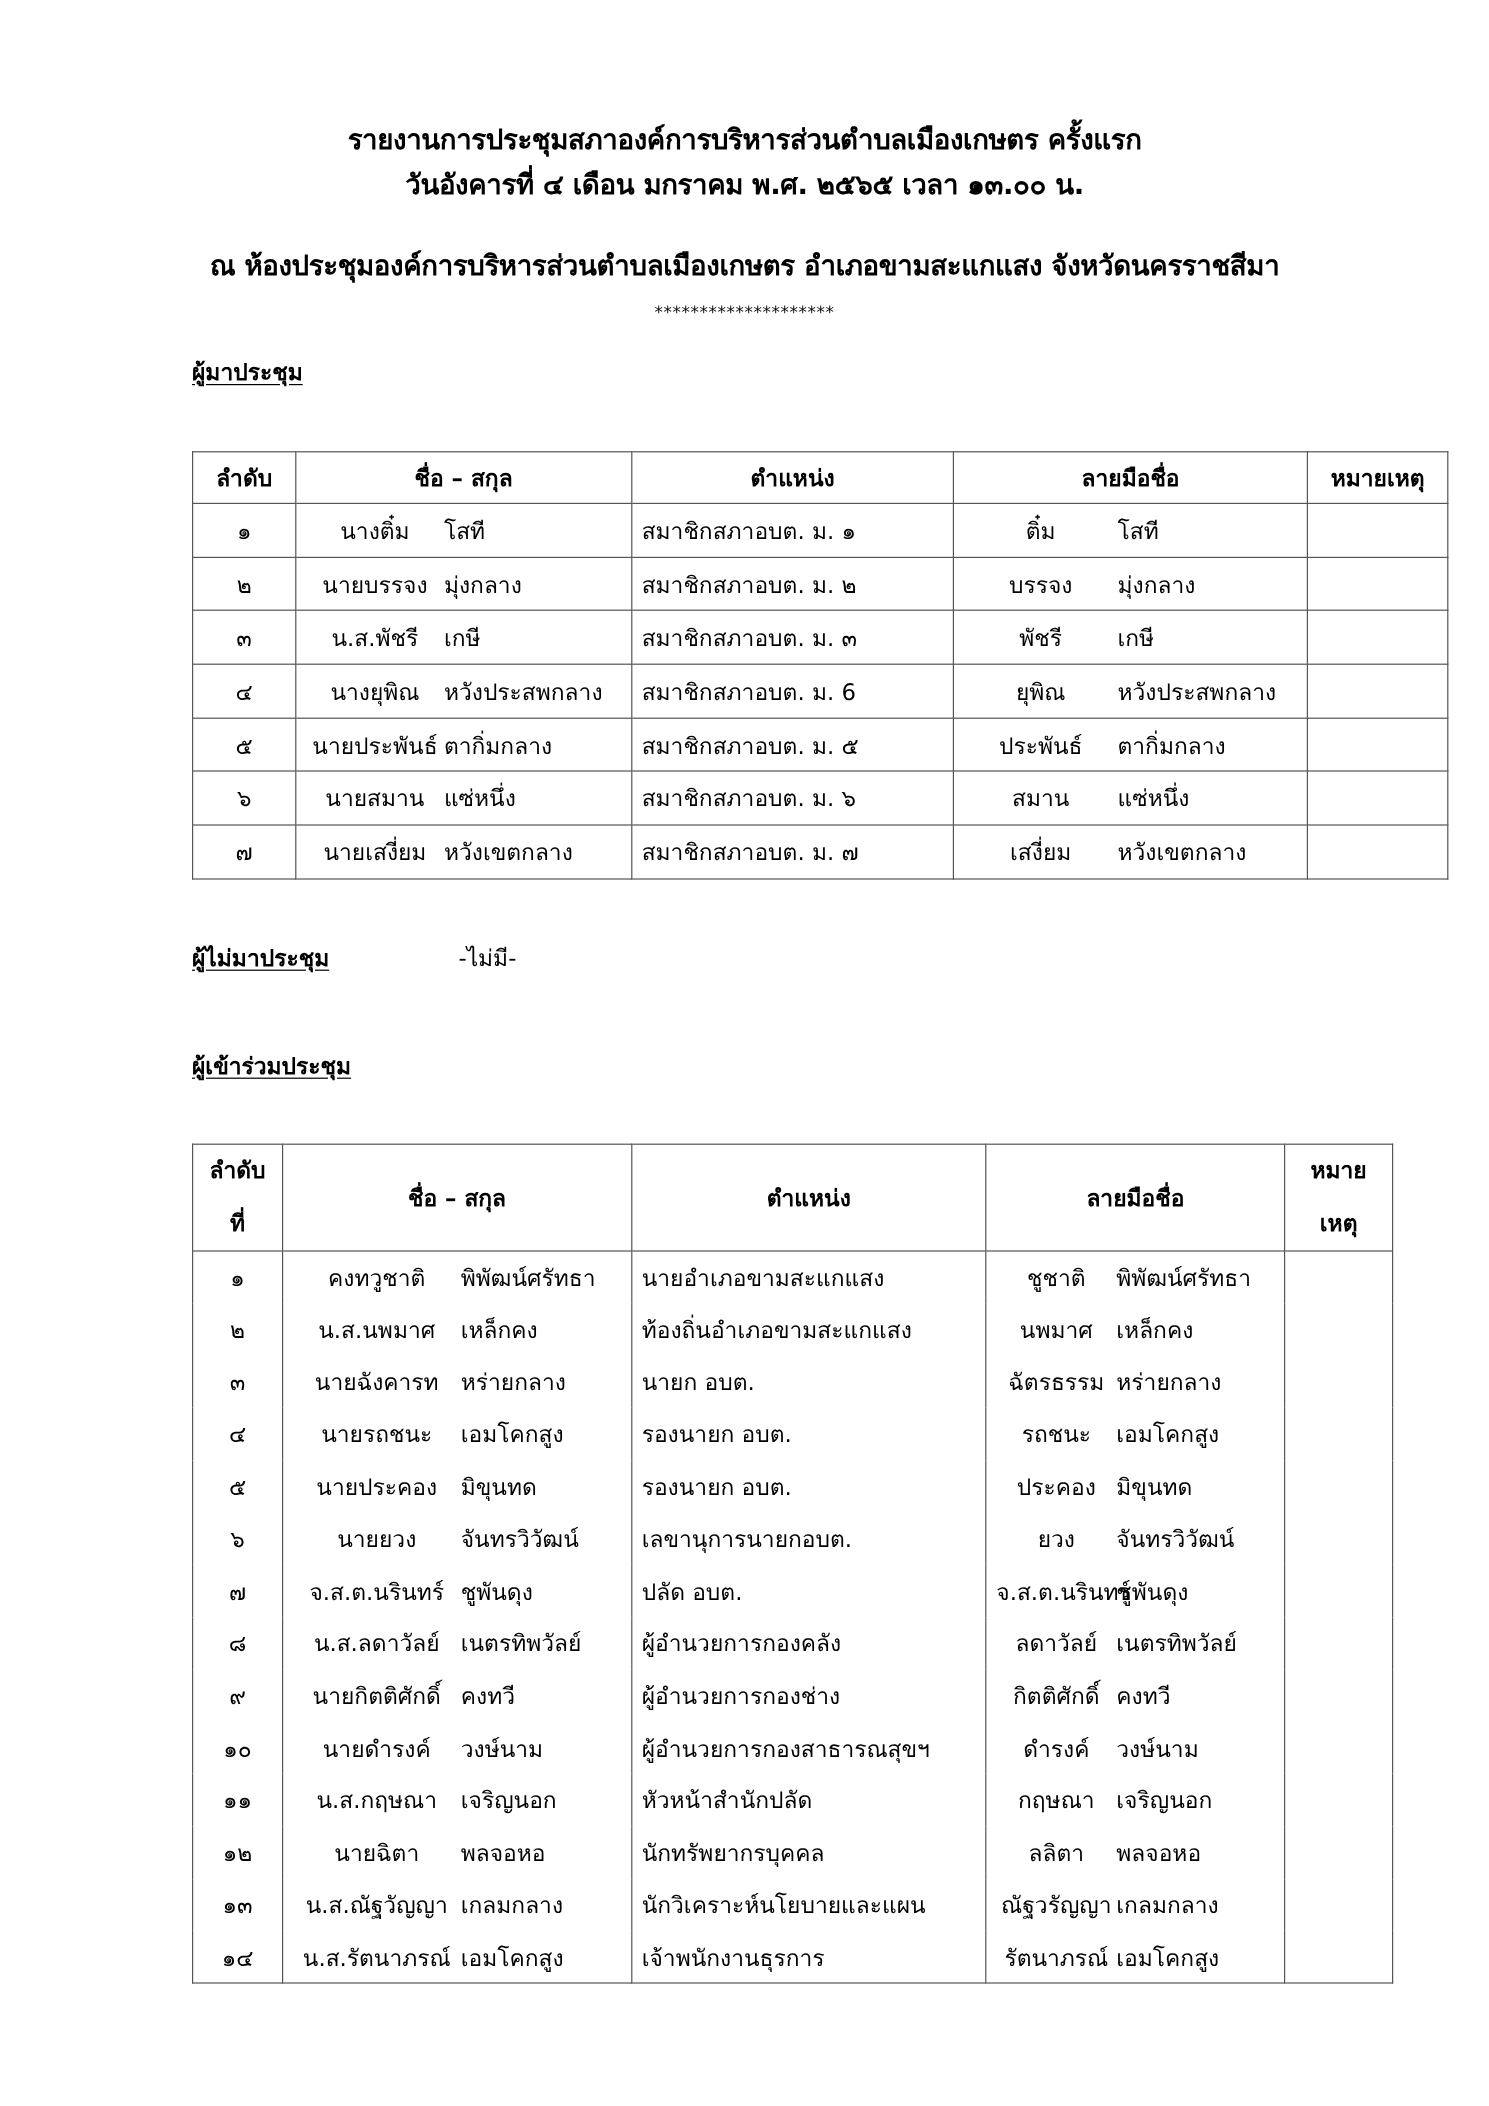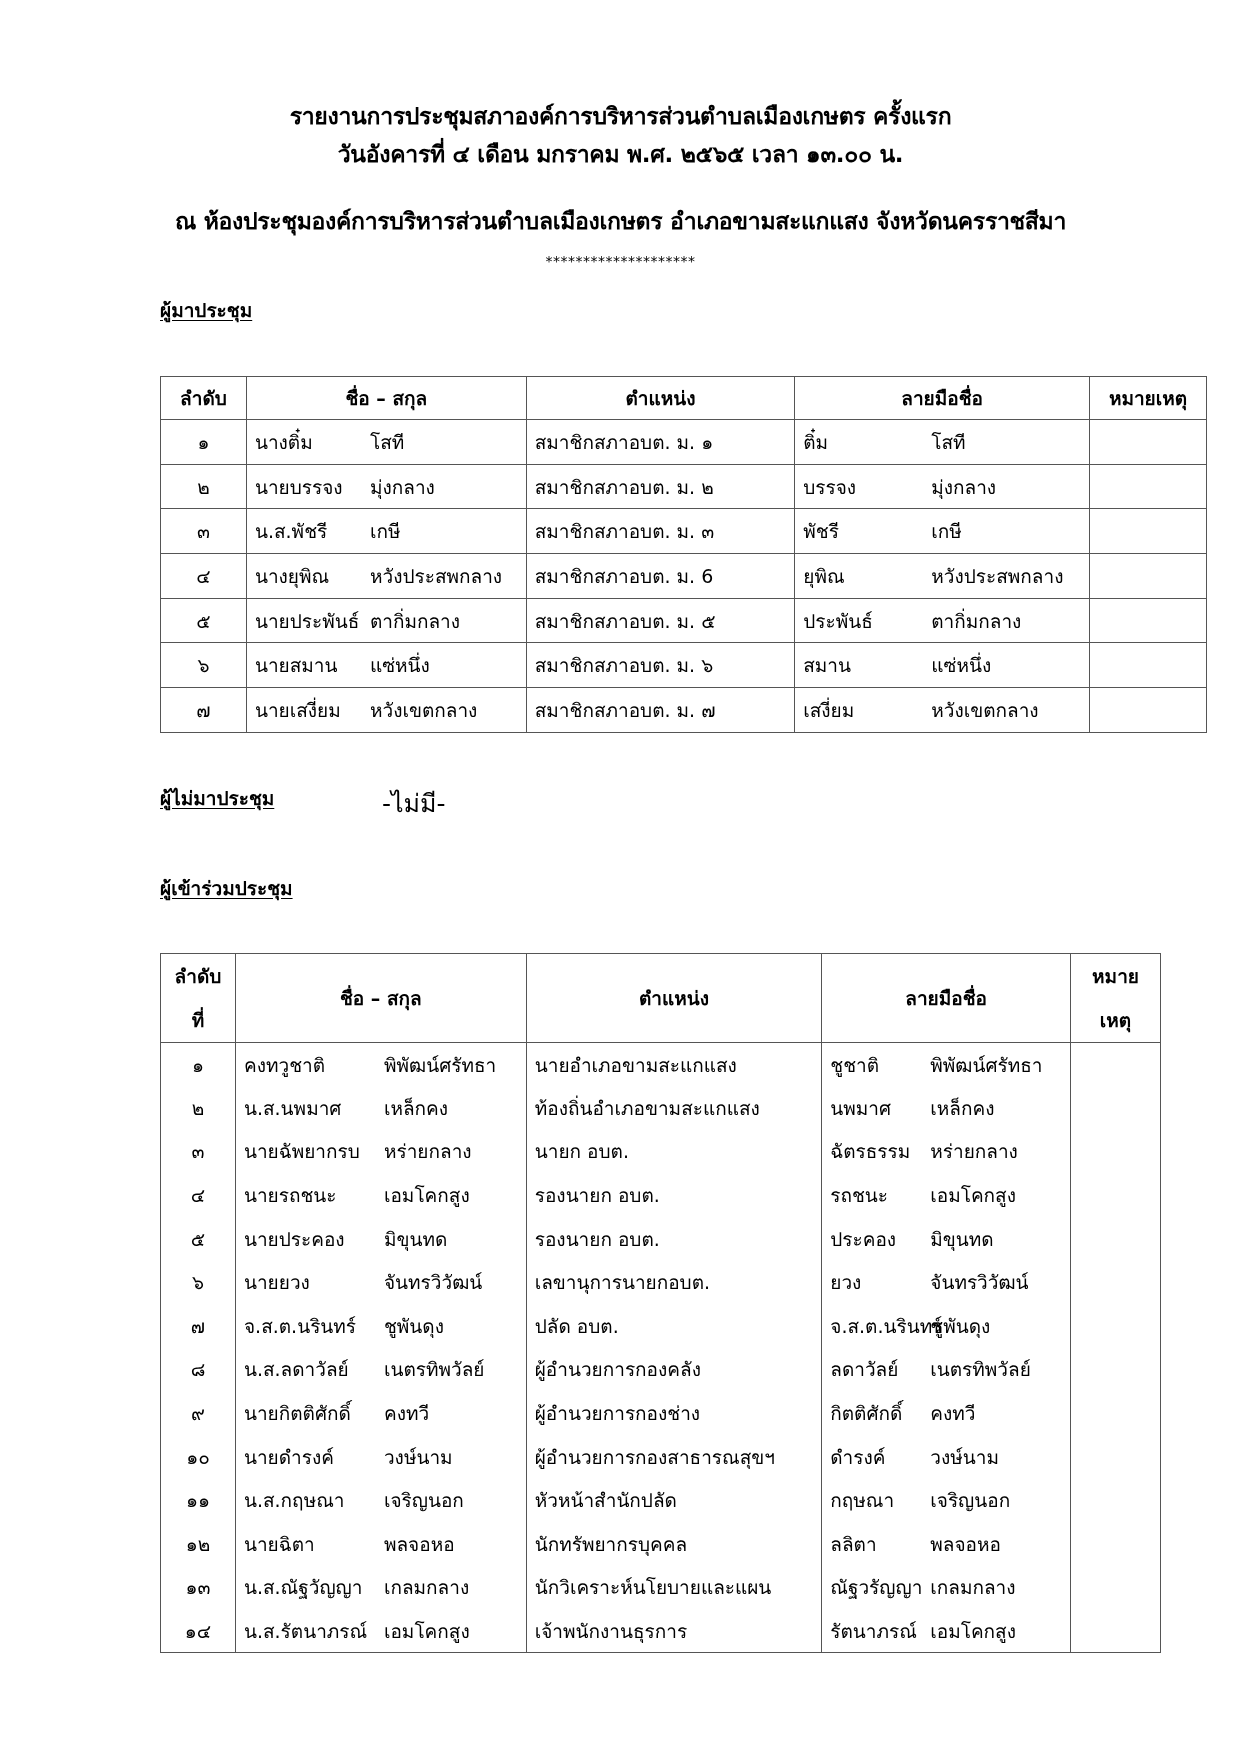--- a/index.html
+++ b/index.html
@@ -4,26 +4,26 @@
 <style>
   html, body { margin:0; padding:0; background:#ffffff; }
   body { width:1241px; height:1755px; position:relative; overflow:hidden;
          font-family:"DejaVu Sans", sans-serif; color:#000; }
   .title { position:absolute; left:0; width:1241px; text-align:center;
            font-weight:bold; font-size:23px; letter-spacing:-0.3px; }
   .stars { position:absolute; left:0; width:1241px; text-align:center;
            font-size:14px; letter-spacing:0.5px; }
   .section { position:absolute; left:160px; font-weight:bold; font-size:19px;
              text-decoration:underline; text-underline-offset:3px; }
-  .none-val { position:absolute; left:382px; font-size:25px; }
+  .none-val { position:absolute; left:382px; font-size:19px; }
   table { position:absolute; border-collapse:collapse; font-size:19px; }
   table td, table th { border:1.5px solid #555; padding:0 8px; vertical-align:middle; }
   th { font-weight:bold; text-align:center; font-size:19px; }
   td.num { text-align:center; }
-  .name { display:flex; }
+  .name { display:flex;text-align:center; }
   .name .first { display:inline-block; }
   #t1 { left:160px; top:376px; width:1047px; }
   #t1 tr.row { height:44.7px; }
   #t1 tr.head { height:43px; }
   #t2 { left:160px; top:953px; width:1001px; }
   #t2 td { border-top:none; border-bottom:none; }
   #t2 tr.head th { border-bottom:1.5px solid #555; }
   #t2 tr.head { height:87px; }
   #t2 tr.row { height:43.6px; }
   #t2 tr.row:last-child td { border-bottom:1.5px solid #555; }
@@ -239,21 +239,21 @@
             <span class="first" style="width:100px">นพมาศ</span>
             <span>เหล็กคง</span>
           </span>
         </td>
         <td></td>
       </tr>
       <tr class="row">
         <td class="num">๓</td>
         <td>
           <span class="name">
-            <span class="first" style="width:140px">นายฉัพยากรบ</span>
+            <span class="first" style="width:140px">นายฉังคารท</span>
             <span>หร่ายกลาง</span>
           </span>
         </td>
         <td>นายก อบต.</td>
         <td>
           <span class="name">
             <span class="first" style="width:100px">ฉัตรธรรม</span>
             <span>หร่ายกลาง</span>
           </span>
         </td>

